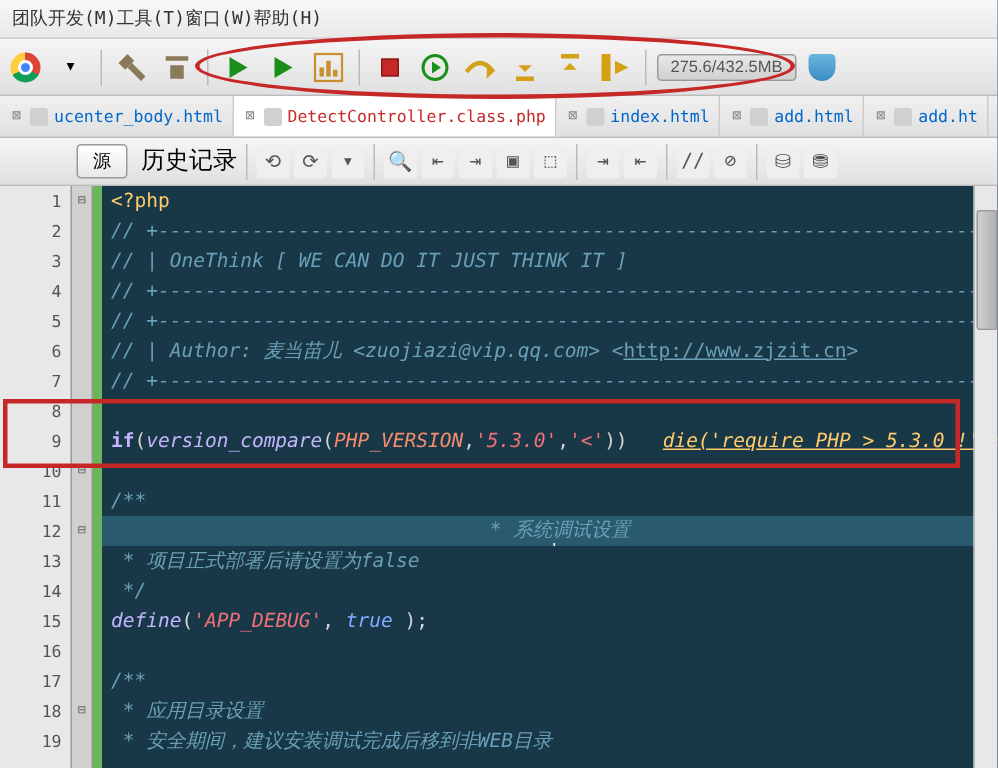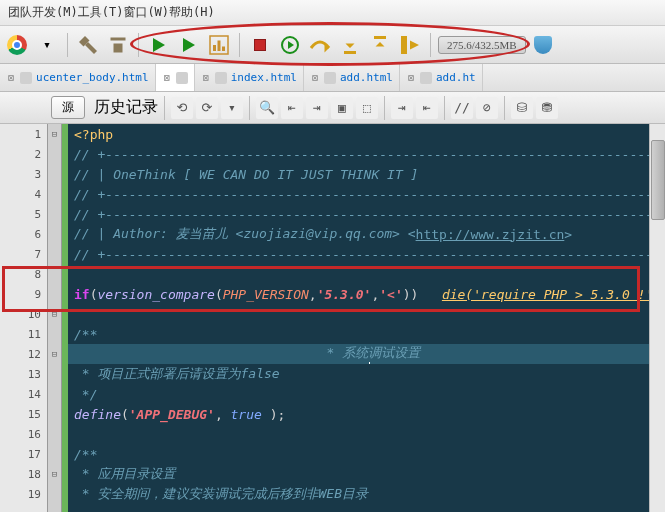--- a/index.html
+++ b/index.html
@@ -9,21 +9,21 @@
 .toolbar1 { background:linear-gradient(#f5f5f5,#e0e0e0); border-bottom:1px solid #bbb; height:38px; display:flex; align-items:center; padding:0 4px; gap:4px; position:relative; }
 .tbtn { width:26px; height:26px; border:1px solid transparent; border-radius:3px; display:flex; align-items:center; justify-content:center; background:transparent; }
 .chrome-icon { width:20px; height:20px; border-radius:50%; background:conic-gradient(#db4437 0 120deg,#0f9d58 120deg 240deg,#ffcd40 240deg 360deg); position:relative; }
 .chrome-icon::after { content:''; position:absolute; top:5px; left:5px; width:10px; height:10px; border-radius:50%; background:#4285f4; border:2px solid #fff; box-sizing:border-box; }
 .sep { width:1px; height:24px; background:#bbb; margin:0 3px; }
 .run-tri { width:0; height:0; border-left:12px solid #1a8f1a; border-top:7px solid transparent; border-bottom:7px solid transparent; }
 .run-tri2 { width:0; height:0; border-left:12px solid #1a8f1a; border-top:7px solid transparent; border-bottom:7px solid transparent; }
 .stop-sq { width:12px; height:12px; background:#c62828; border:1px solid #8b1a1a; }
 .play-circ { width:18px; height:18px; border:2px solid #1a8f1a; border-radius:50%; display:flex; align-items:center; justify-content:center; }
 .play-circ::after { content:''; border-left:6px solid #1a8f1a; border-top:4px solid transparent; border-bottom:4px solid transparent; margin-left:2px; }
-.mem-box { background:linear-gradient(#e8e8e8,#d0d0d0); border:1px solid #999; border-radius:3px; padding:2px 8px; font-size:11px; color:#555; font-family:Liberation Serif, serif; }
+.mem-box { background:linear-gradient(#e8e8e8,#d0d0d0); border:1px solid #999; border-radius:3px; padding:2px 8px; font-size:11px; color:#555; font-family:Liberation Sans, sans-serif; }
 .db-icon { width:18px; height:18px; background:linear-gradient(#6bb6e0,#3a8bc0); border-radius:3px 3px 50% 50%; }
 .red-ellipse { position:absolute; left:130px; top:-4px; width:400px; height:44px; border:3px solid #c62828; border-radius:50%; pointer-events:none; z-index:10; }
 .tabbar { background:linear-gradient(#f0f0f0,#e0e0e0); border-bottom:1px solid #bbb; height:28px; display:flex; align-items:center; font-size:11px; overflow:hidden; }
 .tab { display:flex; align-items:center; gap:4px; padding:0 6px; height:100%; border-right:1px solid #ccc; cursor:default; white-space:nowrap; }
 .tab.active { background:#fff; color:#c62828; }
 .tab .fname { color:#0066cc; font-family:monospace;text-align:center; }
 .tab.active .fname { color:#c62828; }
 .tab-ico { width:12px; height:12px; background:#d0d0d0; border-radius:2px; }
 .tab-x { color:#888; font-size:10px; padding:0 2px; }
 .toolbar2 { background:linear-gradient(#f5f5f5,#e0e0e0); border-bottom:1px solid #bbb; height:32px; display:flex; align-items:center; padding:0 4px; gap:3px; }
@@ -35,24 +35,24 @@
 .lnrow { height:20px; display:flex; align-items:center; justify-content:flex-end; padding-right:6px; font-size:11px; color:#555; font-family:monospace; }
 .fold-col { width:14px; background:#d0d0d0; border-right:1px solid #999; }
 .fold-col div { height:20px; display:flex; align-items:center; justify-content:center; font-size:9px; color:#666; }
 .change-col { width:6px; background:#6bb65a; }
 .code-area { flex:1; background:#183848; font-family:Consolas,monospace; font-size:13px; overflow:hidden; }
 .cline { height:20px; display:flex; align-items:center; padding-left:6px; white-space:pre; }
 .hl-line { background:#2a5a6e;flex-direction:column; }
 .c-tag { color:#ffcb6b; }
 .c-cmt { color:#6a9fb5; font-style:italic; }
 .c-cmt-link { color:#6a9fb5; text-decoration:underline; }
-.c-kw { color:#d946ef; font-weight:bold; }
+.c-kw { color:#c4b5fd; font-weight:bold; }
 .c-fn { color:#c4b5fd; font-style:italic; }
 .c-const { color:#f78c6c; font-style:italic; }
-.c-str { color:#f07178; font-style:italic;font-weight:bold; }
+.c-str { color:#f07178; font-style:italic; }
 .c-die { color:#ffcb6b; text-decoration:underline; font-style:italic; }
 .c-pn { color:#d4d4d4; }
 .c-bool { color:#82aaff; font-style:italic; }
 .red-box { position:absolute; left:2px; top:142px; width:638px; height:46px; border:3px solid #c62828; pointer-events:none; z-index:5; }
 .scrollbar { position:absolute; right:0; top:124px; width:16px; height:388px; background:#e8e8e8; border-left:1px solid #bbb; }
 .scroll-thumb { width:14px; height:80px; background:linear-gradient(90deg,#d0d0d0,#b0b0b0); border:1px solid #999; border-radius:2px; margin:16px auto 0; }
 .cursor-line { display:inline-block; width:1px; height:14px; background:#fff; vertical-align:middle; }
 </style>
 </head>
 <body>
@@ -134,20 +134,21 @@
 
 <div class="tabbar">
   <div class="tab">
       <span class="tab-x">⊠</span>
       <span class="tab-ico"></span>
       <span class="fname">ucenter_body.html</span>
     </div>
   <div class="tab active">
       <span class="tab-x">⊠</span>
       <span class="tab-ico"></span>
+      <span class="fname">DetectController.class.php</span>
     </div>
   <div class="tab">
       <span class="tab-x">⊠</span>
       <span class="tab-ico"></span>
       <span class="fname">index.html</span>
     </div>
   <div class="tab">
       <span class="tab-x">⊠</span>
       <span class="tab-ico"></span>
       <span class="fname">add.html</span>

